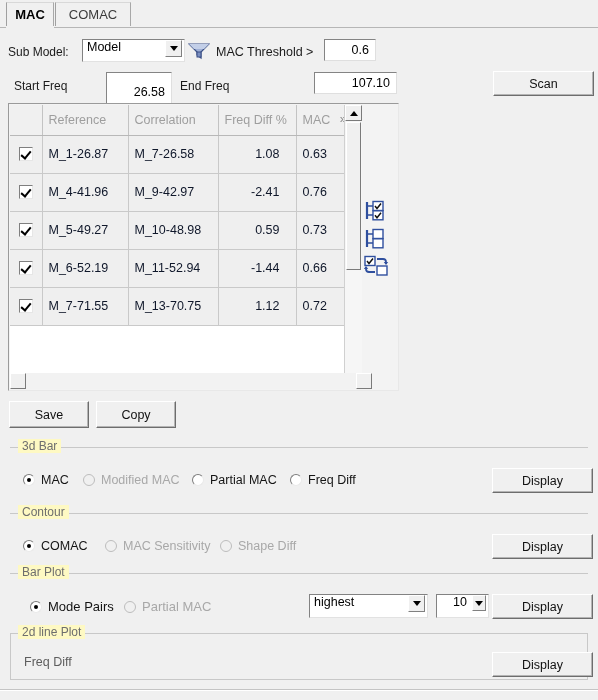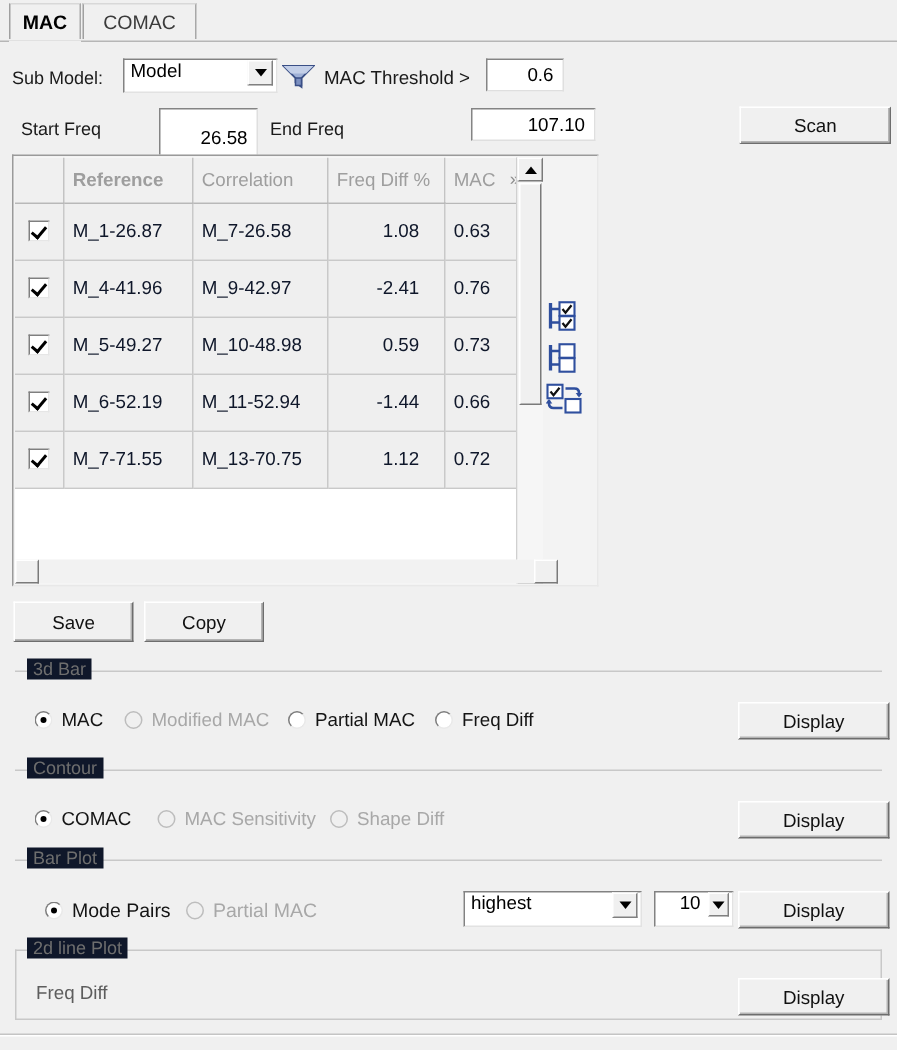--- a/index.html
+++ b/index.html
@@ -183,21 +183,21 @@
   .hsb .hbtn.l{left:0;}
   .hsb .hbtn.r{right:0;}
 
   
   .selicons{position:absolute;left:364px;top:200px;width:28px;height:82px;}
 
   
   .group{position:absolute;box-sizing:border-box;}
   .group .gline{position:absolute;left:0;right:0;top:0;height:1px;background:#c8c8c8;}
   .group .gtitle{
-    position:absolute;left:8px;top:-8px;background:#0f172a;
+    position:absolute;left:8px;top:-8px;background:#fef9c3;
     padding:0 4px;color:#6e6e6e;font-size:12px;white-space:nowrap;
   }
   .group .gside{position:absolute;left:0;top:0;width:1px;bottom:0;background:#c8c8c8;}
   .group .gside.r{left:auto;right:0;}
   .group .gbot{position:absolute;left:0;right:0;bottom:0;height:1px;background:#c8c8c8;}
 
   
   .radio{position:absolute;display:flex;align-items:center;white-space:nowrap;}
   .rdot{
     width:12px;height:12px;border-radius:50%;
@@ -266,21 +266,21 @@
 <div class="btn" style="left:493px;top:71px;width:101px;height:25px;">
   <span>Scan</span>
 </div>
 
 <div class="tablewrap">
   <div class="grid">
     <table class="tbl">
       <thead>
         <tr>
           <th class="chk"></th>
-          <th style="width:86px;font-weight:bold;">Reference</th>
+          <th style="width:86px;">Reference</th>
           <th style="width:90px;">Correlation</th>
           <th style="width:78px;">Freq Diff %</th>
           <th class="mac" style="width:59px;">
             <span>MAC</span>
             <span class="ovf">»</span>
           </th>
         </tr>
       </thead>
       <tbody>
         <tr>

